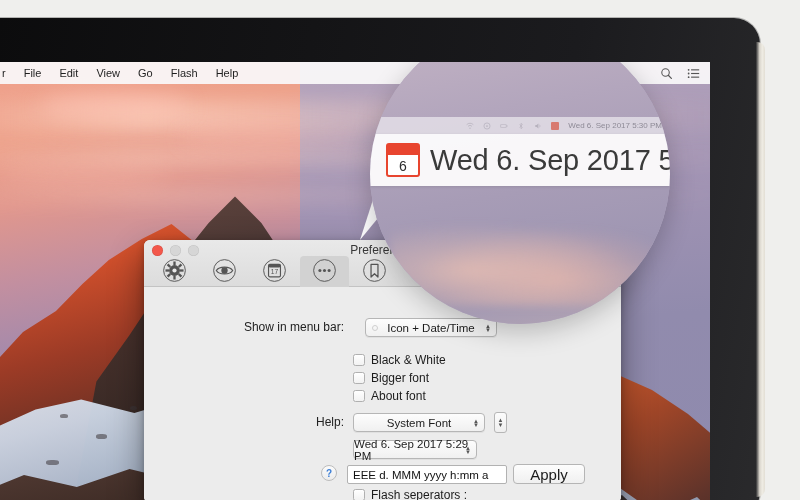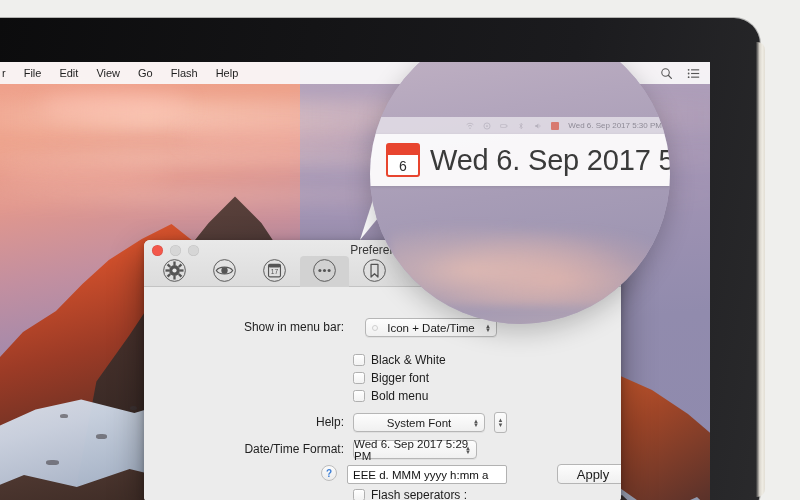--- a/index.html
+++ b/index.html
@@ -211,22 +211,22 @@
   #fmt-field{
     width:160px; height:19px;
     background:#fff; border:1px solid #b2b2b2; border-radius:2px;
     font-size:11.5px; color:#111; padding:0 5px;
     display:flex; align-items:center;
   }
   #apply-btn{
     width:72px; height:20px;
     background:linear-gradient(180deg,#fdfdfd,#f0f0f0);
     border:1px solid #b5b5b5; border-radius:4px;
-    font-size:13px; color:#1b1b1b;
-    display:flex; align-items:center; justify-content:center;margin-left:44px;
+    font-size:15px; color:#1b1b1b;
+    display:flex; align-items:center; justify-content:center;
   }
   #help-btn{
     width:16px; height:16px; border-radius:50%;
     border:1px solid #bcbcbc;
     background:linear-gradient(180deg,#fbfbfb,#ececec);
     display:flex; align-items:center; justify-content:center;
     font-size:10px; color:#3d7fd6; font-weight:bold;
   }
 
   
@@ -472,42 +472,39 @@
         <div class="cbrow">
           <span class="cbox"></span>
           <span class="cblabel">Black &amp; White</span>
         </div>
         <div class="cbrow">
           <span class="cbox"></span>
           <span class="cblabel">Bigger font</span>
         </div>
         <div class="cbrow">
           <span class="cbox"></span>
-          <span class="cblabel">Bold menu</span>
+          <span class="cblabel">About font</span>
         </div>
       </div>
 
       <div class="row" style="left:0; top:128px; width:200px; justify-content:flex-end;">
         <span class="flabel">Help:</span>
       </div>
       <div class="popup" style="position:absolute; left:209px; top:126px; width:132px;">
         <span>System Font</span>
         <span class="arrows">
             <span>▲</span>
             <span>▼</span>
           </span>
       </div>
       <div class="stepper" style="position:absolute; left:350px; top:125px;">
         <span>▲</span>
         <span>▼</span>
       </div>
 
-      <div class="row" style="left:0; top:155px; width:200px; justify-content:flex-end;">
-        <span class="flabel">Date/Time Format:</span>
-      </div>
       <div class="popup" style="position:absolute; left:209px; top:153px; width:124px;">
         <span>Wed 6. Sep 2017 5:29 PM</span>
         <span class="arrows">
             <span>▲</span>
             <span>▼</span>
           </span>
       </div>
 
       <div id="help-btn" style="position:absolute; left:177px; top:178px;">?</div>
 

